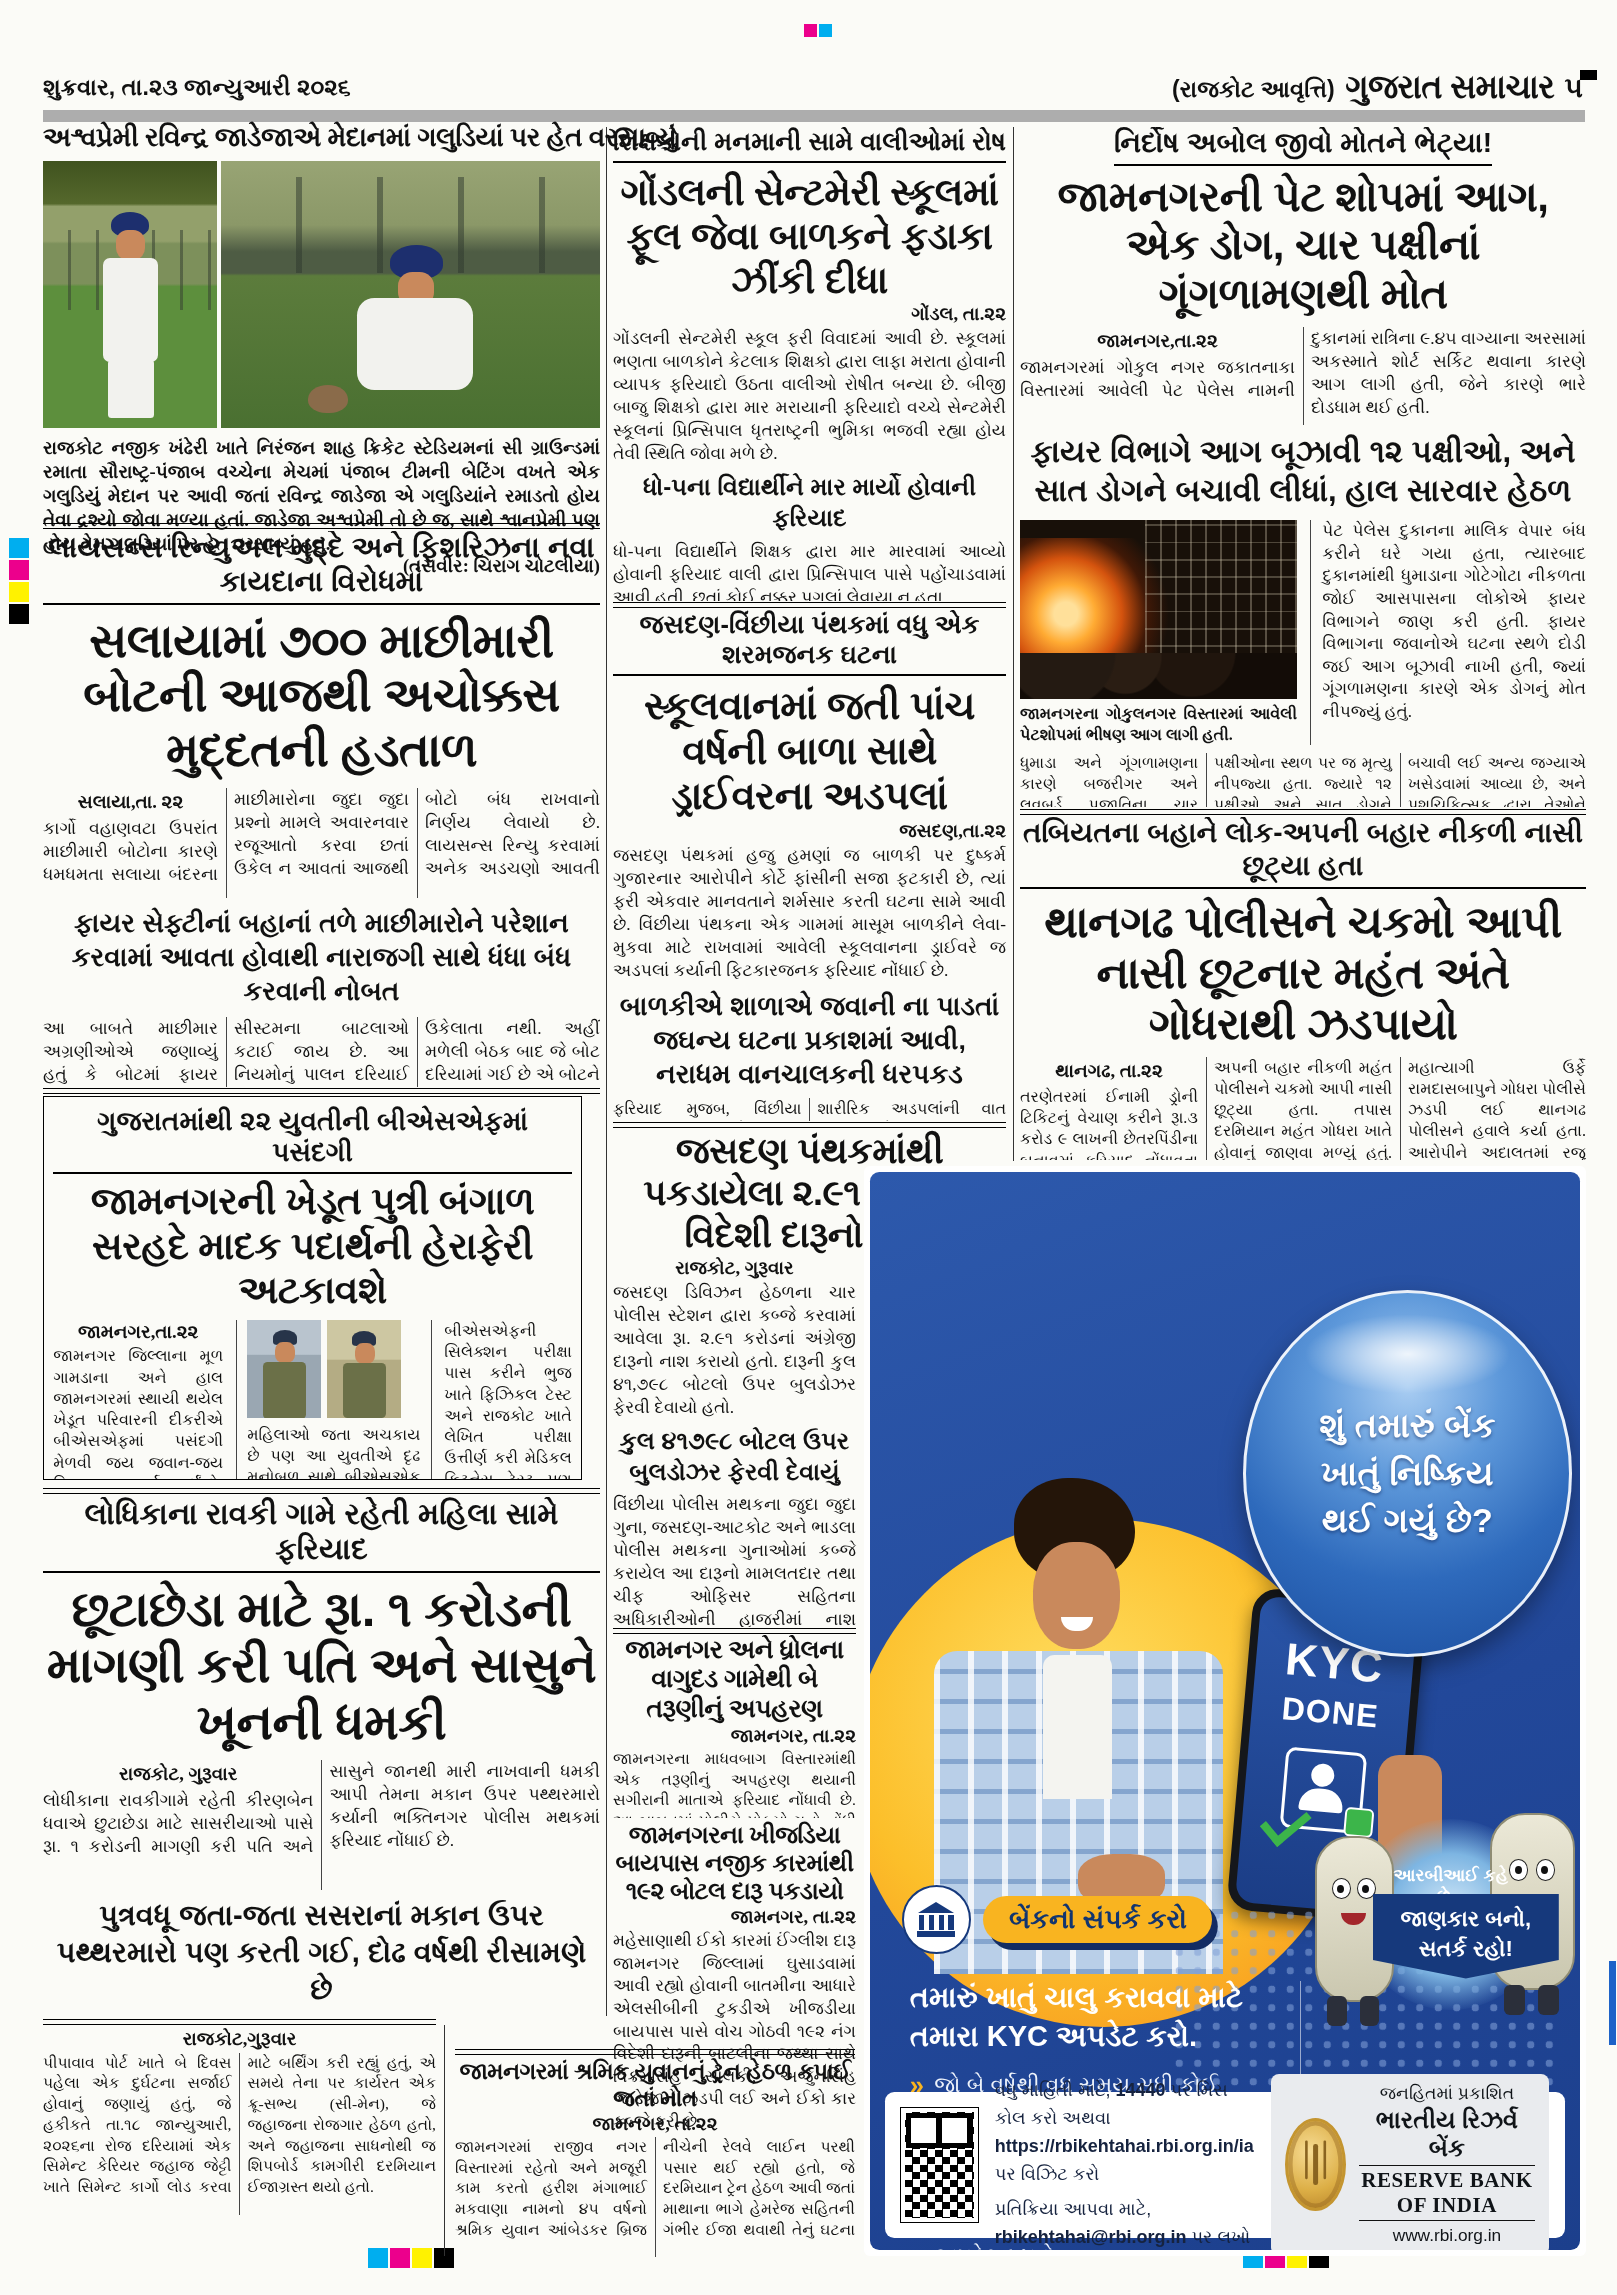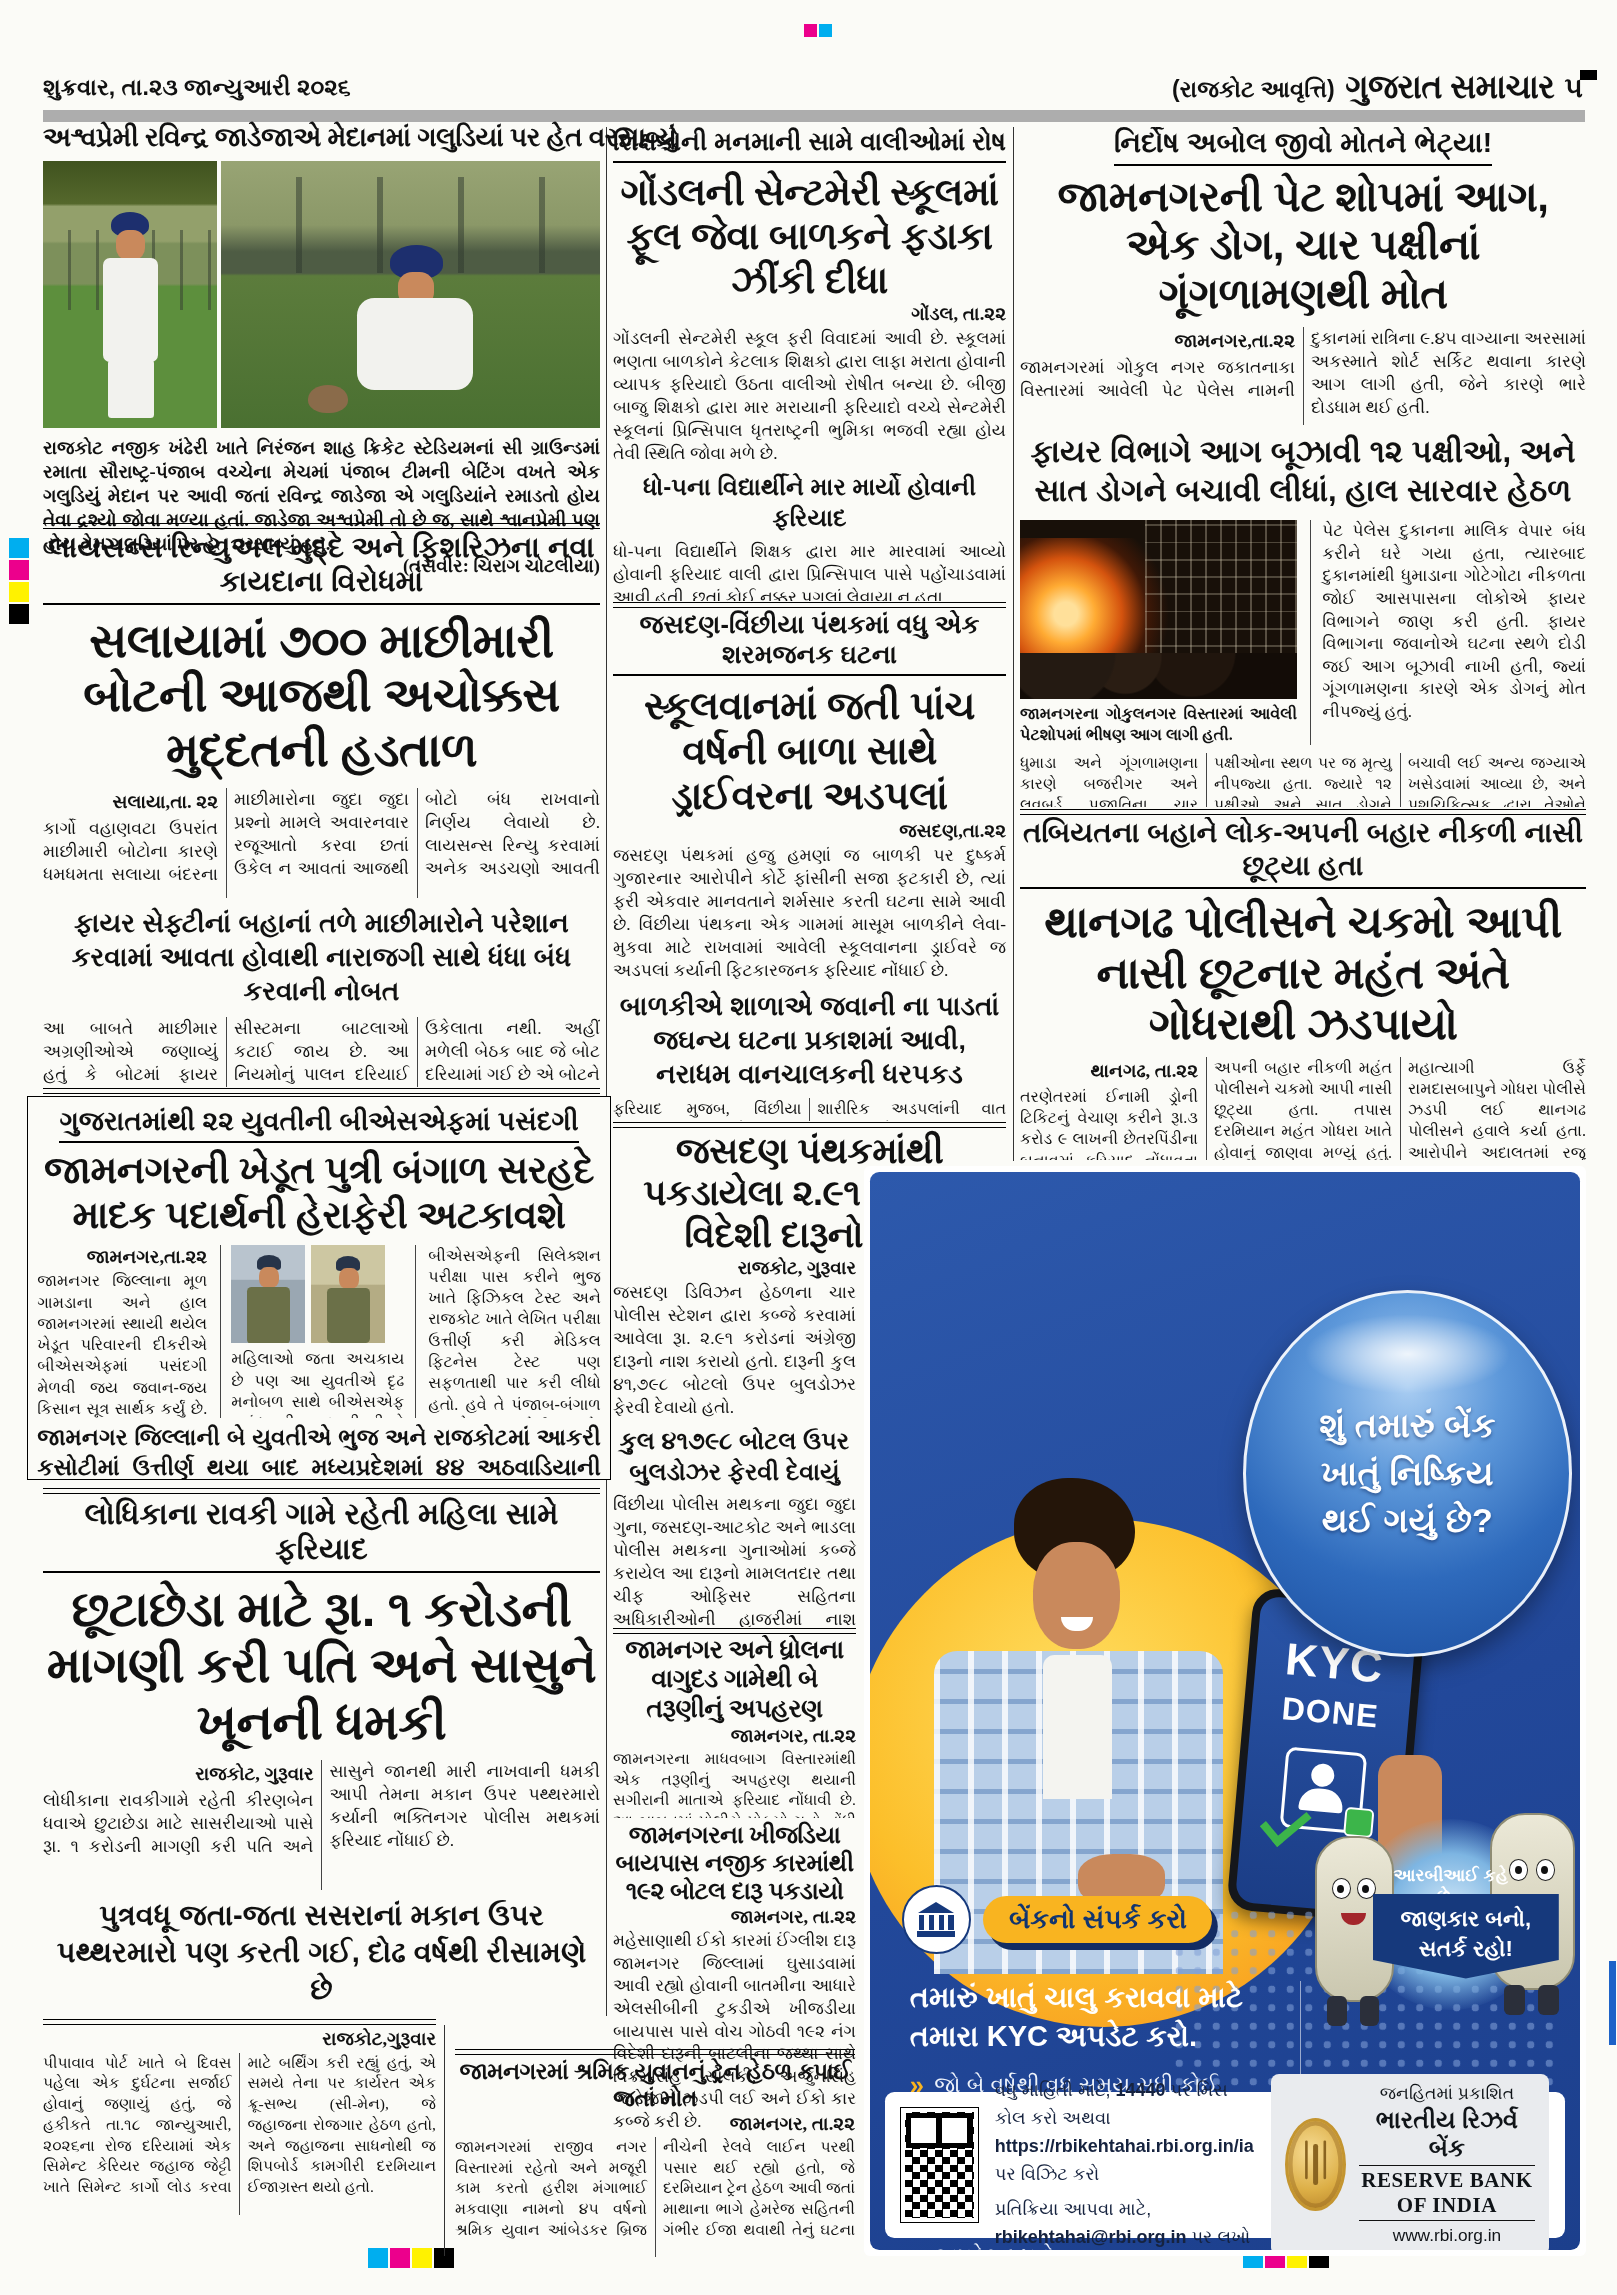--- a/index.html
+++ b/index.html
@@ -9,21 +9,21 @@
   .hdr-right{font-family:"Liberation Sans",sans-serif;display:flex;align-items:baseline;gap:10.4px;}
   .hdr-right .edition{font-weight:bold;font-size:23px;}
   .masthead{font-weight:900;font-size:32px;letter-spacing:-0.6px;transform:scaleY(1.05);}
   .pagenum{font-weight:900;font-size:28px;}
   .hdr-bar{background:#adadad;height:11.6px;}
   .vrule{width:1.2px;background:#333;}
   .rule-d{height:3.5px;border-top:1.2px solid #000;border-bottom:1.2px solid #000;}
   .kicker{font-family:"Liberation Sans",sans-serif;font-weight:bold;text-align:center;}
   .kicker>span{display:inline-block;border-bottom:2.3px solid #000;padding-bottom:3.5px;}
   .headline{font-family:"Liberation Sans",sans-serif;font-weight:800;text-align:center;line-height:1.16;letter-spacing:-0.6px;}
-  .dateline{font-weight:bold;text-align:right;font-size:18.5px;margin:2.3px 0;}
+  .dateline{font-weight:bold;text-align:center;font-size:18.5px;margin:2.3px 0;}
   .dateline.dl-right{text-align:right;}
   .body-t{font-size:17.3px;line-height:1.33;text-align:justify;}
   .c2{column-count:2;column-gap:16px;column-rule:0.6px solid #444;}
   .c3{column-count:3;column-gap:16px;column-rule:0.6px solid #444;}
   .subhead{font-family:"Liberation Sans",sans-serif;font-weight:bold;text-align:center;line-height:1.28;}
   .clip{overflow:hidden;}
   .caption{font-weight:600;font-size:18.5px;line-height:1.3;text-align:justify;}
   .credit{font-weight:700;font-size:18.5px;text-align:right;}
   .photo{position:relative;overflow:hidden;background:#7a8a64;}
   
@@ -170,21 +170,21 @@
     <div class="headline" style="font-size:47px;margin-top:9.2px;">સલાયામાં ૭૦૦ માછીમારી બોટની આજથી અચોક્કસ મુદ્દતની હડતાળ</div>
     <div class="c3 body-t" style="margin-top:10.4px;height:110px;overflow:hidden;">
       <div class="dateline">સલાયા,તા. ૨૨</div>
       <span>કાર્ગો વહાણવટા ઉપરાંત માછીમારી બોટોના કારણે ધમધમતા સલાયા બંદરના માછીમારોના જુદા જુદા પ્રશ્નો મામલે અવારનવાર રજૂઆતો કરવા છતાં ઉકેલ ન આવતાં આજથી બોટો બંધ રાખવાનો નિર્ણય લેવાયો છે. લાયસન્સ રિન્યુ કરવામાં અનેક અડચણો આવતી હોવાથી ઘણી બોટોના લાયસન્સ રિન્યૂ કરવામાં આવ્યા નથી. જેના કારણે અનેક બોટ દરિયામાં જઈ શકતી નથી. આ માટે અવારનવાર રજૂઆતો કરી દેવામાં આવી છે. જો અમલ આશાજનક ન થાય તો હડતાળ ચાલુ રહેશે.</span>
     </div>
     <div class="subhead" style="font-size:26.6px;margin-top:8px;">ફાયર સેફ્ટીનાં બહાનાં તળે માછીમારોને પરેશાન કરવામાં આવતા હોવાથી નારાજગી સાથે ધંધા બંધ કરવાની નોબત</div>
     <div class="c3 body-t" style="margin-top:9.2px;height:191px;overflow:hidden;">આ બાબતે માછીમાર અગ્રણીઓએ જણાવ્યું હતું કે બોટમાં ફાયર સેફ્ટી રાખવાના નિયમ બાબત અમને કનડગત થાય છે. દરિયાઈ વાતાવરણમાં ફાયર સીસ્ટમના બાટલાઓ કટાઈ જાય છે. આ નિયમોનું પાલન દરિયાઈ માહોલમાં શક્ય બનતું નથી. બોટમાં કરાતી સ્ટ્રક્ચરલ કામગીરીની મંજૂરી જેવા પ્રશ્નો પણ ઉકેલાતા નથી. અહીં મળેલી બેઠક બાદ જે બોટ દરિયામાં ગઈ છે એ બોટને પણ પરત ફરવા કહેવાયું છે. આમ જુદી જુદી બોટો કાંઠે આવી જશે.</div>
   </div>
 
   <div class="abs rule-d" style="left:43px;top:1088px;width:557px;"></div>
-  <div class="abs boxart clip" style="left:27px;top:1096px;width:584px;height:384px;padding:9.2px;box-sizing:border-box;">
+  <div class="abs boxart clip" style="left:43px;top:1096px;width:539px;height:384px;padding:9.2px;box-sizing:border-box;">
     <div class="kicker" style="font-size:26.6px;"><span>ગુજરાતમાંથી ૨૨ યુવતીની બીએસએફમાં પસંદગી</span></div>
     <div class="headline" style="font-size:38px;margin-top:5.8px;">જામનગરની ખેડૂત પુત્રી બંગાળ સરહદે માદક પદાર્થની હેરાફેરી અટકાવશે</div>
     <div style="display:flex;gap:12.7px;margin-top:8px;height:173px;overflow:hidden;">
       <div style="width:170px;">
         <div class="dateline">જામનગર,તા.૨૨</div>
         <div class="body-t" style="font-size:16px;">જામનગર જિલ્લાના મૂળ ગામડાના અને હાલ જામનગરમાં સ્થાયી થયેલ ખેડૂત પરિવારની દીકરીએ બીએસએફમાં પસંદગી મેળવી જય જવાન-જય કિસાન સૂત્ર સાર્થક કર્યું છે. સરહદી સુરક્ષા જેવા ક્ષેત્રમાં જવા સામાન્ય રીતે</div>
       </div>
       <div style="width:173px;border-left:0.6px solid #444;border-right:0.6px solid #444;padding:0 10.4px;">
         <div style="display:flex;gap:5.8px;">
           <div class="photo ph-bsf1" style="width:74px;height:98px;">

